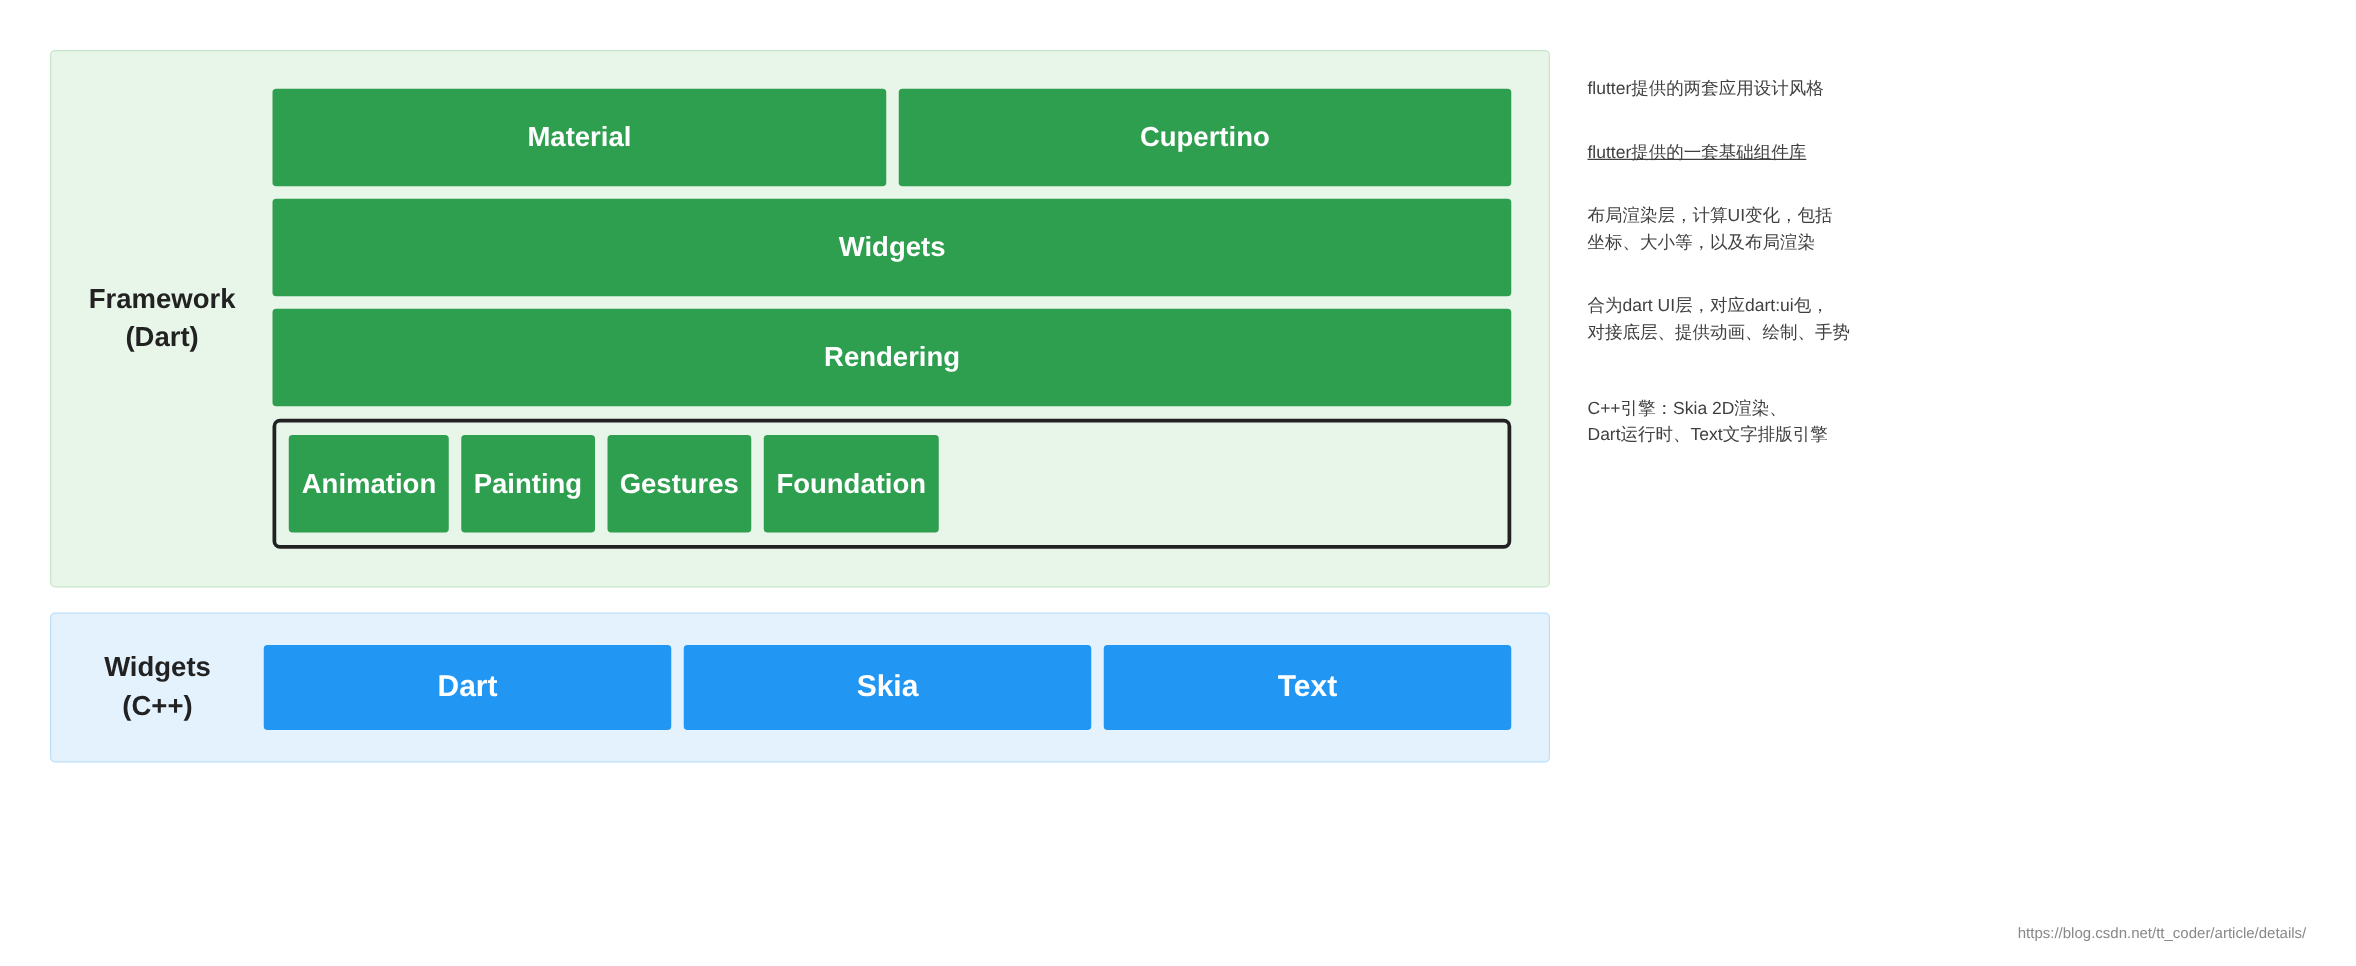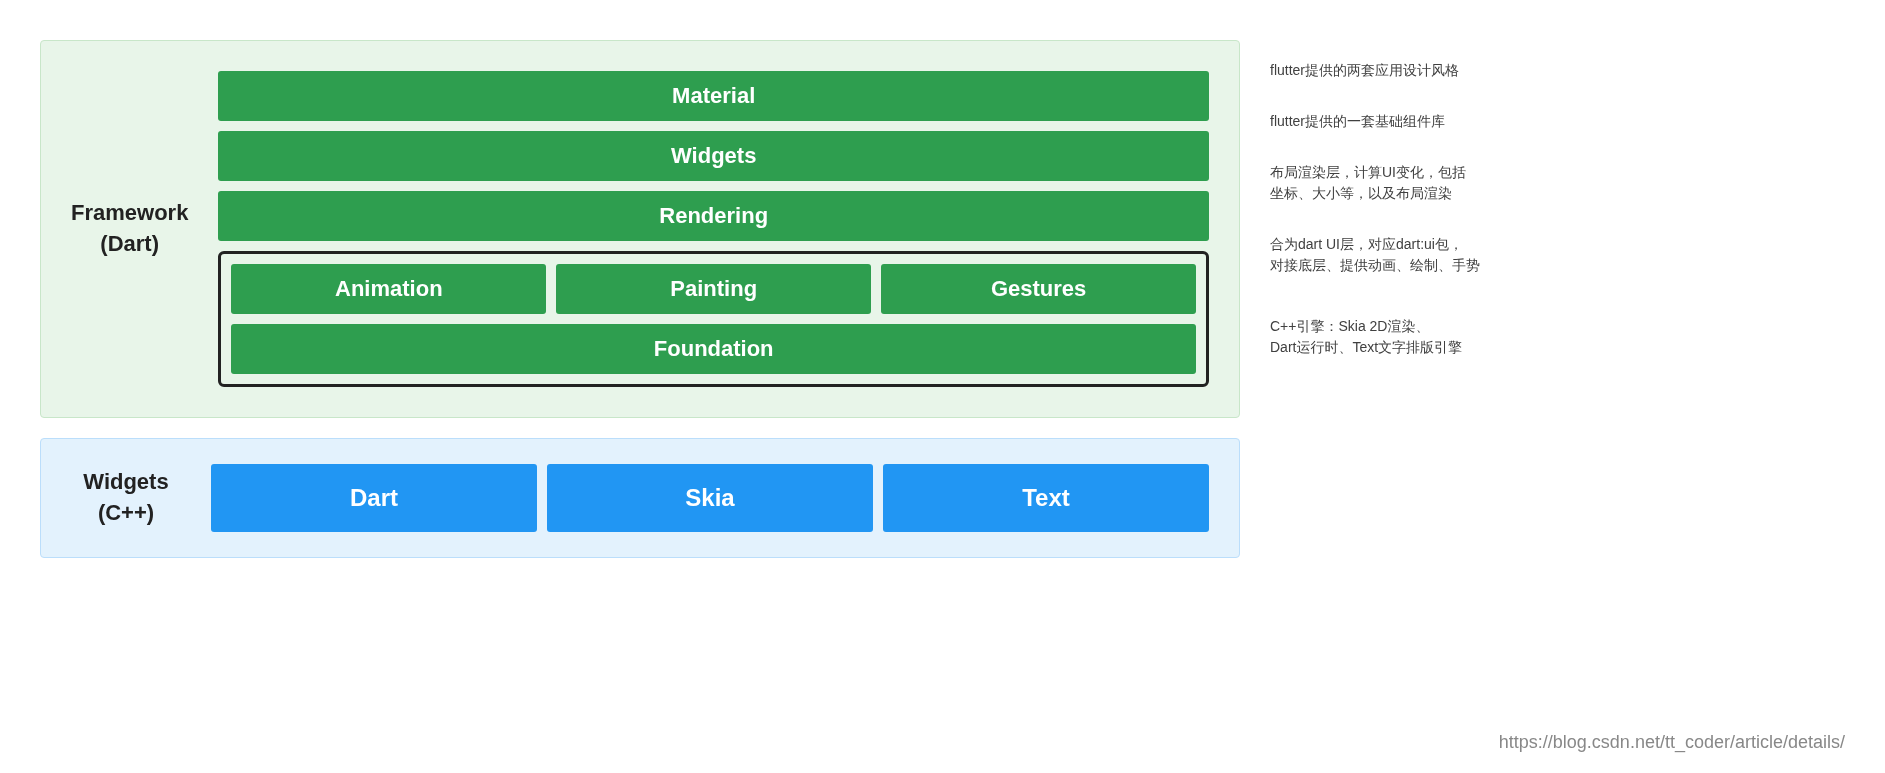--- a/index.html
+++ b/index.html
@@ -64,41 +64,41 @@
       gap: 10px;
       flex: 1;
     }
 
     .green-bar {
       background-color: #2e9e4f;
       color: #ffffff;
       font-size: 22px;
       font-weight: bold;
       text-align: center;
-      padding: 12px 10px;
+      padding: 26px 10px;
       border-radius: 3px;
     }
 
     .two-col-row {
       display: flex;
       flex-direction: row;
       gap: 10px;
     }
 
     .two-col-row .green-bar {
       flex: 1;
     }
 
     
     .dart-ui-box {
       border: 3px solid #222;
       border-radius: 6px;
       padding: 10px;
       display: flex;
-      flex-direction: column;
+      flex-direction: row;
       gap: 10px;
       background: transparent;
     }
 
     .three-col-row {
       display: flex;
       flex-direction: row;
       gap: 10px;
     }
 
@@ -152,34 +152,35 @@
       line-height: 1.5;
       padding: 0 0 20px 0;
     }
 
     .annotation-row1 {
       padding-top: 10px;
       padding-bottom: 30px;
     }
     .annotation-row2 {
       padding-bottom: 30px;
+      text-decoration: underline;
     }
     .annotation-row3 {
       padding-bottom: 30px;
     }
     .annotation-row4 {
       padding-bottom: 20px;
     }
     .annotation-engine {
       padding-top: 20px;
     }
 
     .url-text {
       color: #888;
-      font-size: 18px;
+      font-size: 12px;
       text-align: right;
       padding-right: 40px;
       margin-top: auto;
       padding-top: 10px;
     }
   </style>
 </head>
 <body>
 
 <div class="main-container">
@@ -189,20 +190,21 @@
     <div class="framework-box">
       <div class="framework-label">
         <span>Framework</span><br>
         <span>(Dart)</span>
       </div>
 
       <div class="framework-layers">
 
         <div class="two-col-row">
           <div class="green-bar">Material</div>
+          <div class="green-bar">Cupertino</div>
         </div>
 
         <div class="green-bar">Widgets</div>
 
         <div class="green-bar">Rendering</div>
 
         <div class="dart-ui-box">
 
           <div class="three-col-row">
             <div class="green-bar">Animation</div>

